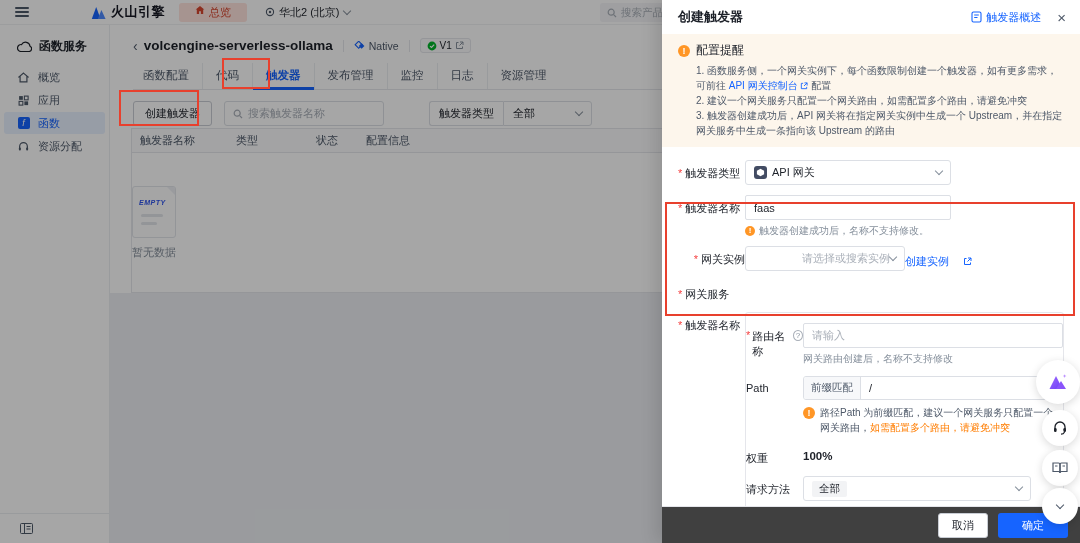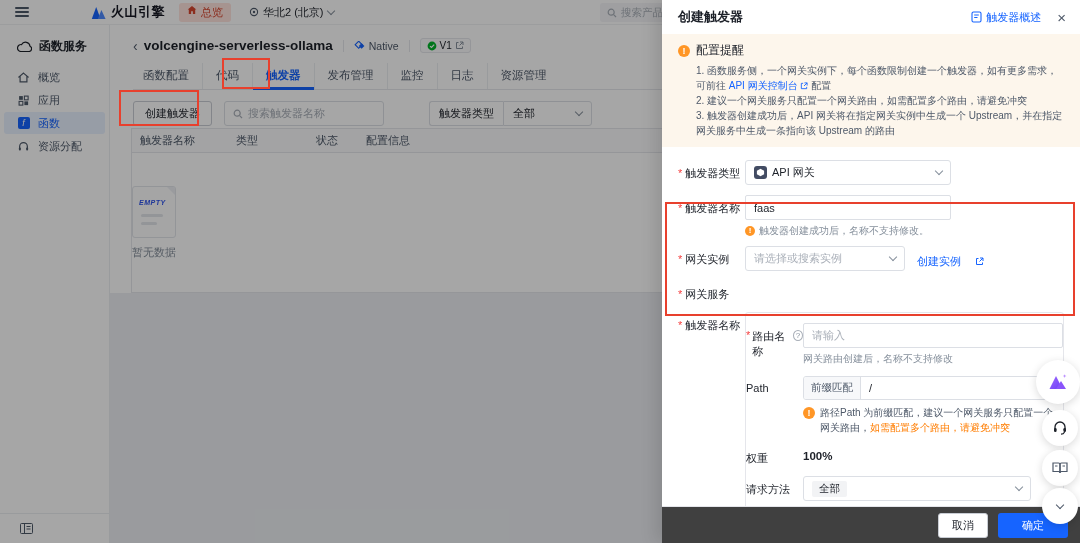--- a/index.html
+++ b/index.html
@@ -8,21 +8,21 @@
   .screen { position:relative; width:1080px; height:543px; overflow:hidden; background:#fff; }
 
   
   .topbar { position:absolute; top:0; left:0; width:1080px; height:25px; background:#fff;
             display:flex; align-items:center; border-bottom:1px solid #f0f1f3; z-index:1; }
   .burger { width:14px; height:10px; margin-left:15px; display:flex; flex-direction:column; justify-content:space-between; cursor:pointer;}
   .burger i { display:block; height:1.6px; background:#4e5969; border-radius:1px;}
   .logo { display:flex; align-items:center; margin-left:62px; gap:5px;}
   .logo-text { font-size:13px; font-weight:bold; color:#161823; letter-spacing:.5px;}
   .overview-pill { margin-left:14px; display:flex; align-items:flex-start; gap:4px; background:#ffe3dd; color:#d7462f;
-                   border-radius:3px; padding:2px 8px; font-size:11px; }
+                   border-radius:3px; padding:2px 16px; font-size:11px; }
   .region { margin-left:18px; display:flex; align-items:center; gap:4px; font-size:11px; color:#1d2129;}
   .chev { width:6px; height:6px; border-right:1.4px solid #86909c; border-bottom:1.4px solid #86909c;
           transform:rotate(45deg); display:inline-block; margin-top:-3px;}
   .top-search { position:absolute; left:600px; top:3px; width:200px; height:19px; background:#f4f5f7; border-radius:3px;
                 display:flex; align-items:center; gap:4px; padding:0 7px; color:#a9afb8; font-size:10.5px;}
 
   
   .sidebar { position:absolute; top:25px; left:0; width:110px; height:518px; background:#fff; border-right:1px solid #eceef1; z-index:1;}
   .side-title { display:flex; align-items:center; gap:7px; font-size:12px; font-weight:bold; color:#1d2129; padding:13px 0 10px 17px;}
   .side-item { display:flex; align-items:center; gap:8px; font-size:11px; color:#4e5969; height:22px; margin:1px 4px; padding-left:13px; border-radius:3px; cursor:pointer;}
@@ -82,21 +82,21 @@
   .frow { display:flex; }
   .flabel { width:67px; flex:none; font-size:11px; color:#1d2129; padding-top:6px;}
   .req::before { content:"* "; color:#f53f3f; }
   .ctl { flex:1; }
   .sel { height:25px; border:1px solid #dcdfe5; border-radius:3px; display:flex; align-items:center; padding:0 8px; font-size:11px; color:#1d2129; cursor:pointer; background:#fff;}
   .sel .ph { color:#a9afb8; flex:1;}
   .sel .val { flex:1;}
   .input { height:25px; border:1px solid #dcdfe5; border-radius:2px; display:flex; align-items:center; padding:0 8px; font-size:11px; background:#fff;}
   .hint { font-size:10px; color:#86909c; margin-top:4px; display:flex; align-items:center; gap:4px;}
   .hint .warn-dot { width:10px; height:10px; line-height:10px; font-size:8px;}
-  .inline-link { display:flex; align-items:center; gap:14px; color:#1664ff; font-size:11px; margin-left:12px; padding-top:6px; cursor:pointer; flex:none;}
+  .inline-link { display:flex; align-items:center; gap:14px; color:#1664ff; font-size:11px; padding-top:6px; cursor:pointer; flex:none;}
   .gw-ico { width:13px; height:13px; border-radius:3px; background:#434c63; margin-right:5px; display:flex; align-items:center; justify-content:center;}
   .group { border:1px solid #e5e6eb; border-radius:3px; padding:10px 0 12px; }
   .g-label { width:57px; flex:none; font-size:11px; color:#1d2129; padding-top:6px; display:flex; align-items:flex-start; gap:2px;}
   .qmark { width:11px; height:11px; border:1px solid #a9afb8; border-radius:50%; color:#86909c; font-size:8px; text-align:center; line-height:10px; margin-top:1px;}
   .path-box { display:flex; height:24px; border:1px solid #dcdfe5; border-radius:3px; overflow:hidden;}
   .path-pre { background:#f7f8fa; border-right:1px solid #dcdfe5; font-size:10.5px; color:#4e5969; display:flex; align-items:center; padding:0 7px; flex:none;}
   .path-val { display:flex; align-items:center; padding:0 8px; font-size:11px; flex:1;}
   .pwarn { display:flex; gap:5px; font-size:10px; line-height:15px; color:#4e5969; margin-top:5px; width:252px;}
   .pwarn .em { color:#ff7d00;}
   .wval { font-size:11.5px; font-weight:bold; padding-top:5px;}
@@ -112,21 +112,21 @@
   .f-help { top:410px; width:36px; height:36px;}
   .f-book { top:450px; width:36px; height:36px;}
   .f-more { top:488px; width:36px; height:36px;}
 
   
   .anno { position:absolute; border:2px solid #e8402d; z-index:30; pointer-events:none;}
   .anno-tab { left:222px; top:58px; width:48px; height:31px;}
   .anno-btn { left:119px; top:90px; width:80px; height:36px;}
   .anno-drawer { left:665px; top:202px; width:410px; height:114px;}
 
-  .mt10{margin-top:10px;} .mt8{margin-top:8px;}
+  .mt10{margin-top:10px;} .mt8{margin-top:8px;text-align:right;}
   svg { display:block; }
 </style>
 </head>
 <body>
 
 <div class="screen">
 
   <div class="topbar">
     <div class="burger">
         <i></i>

